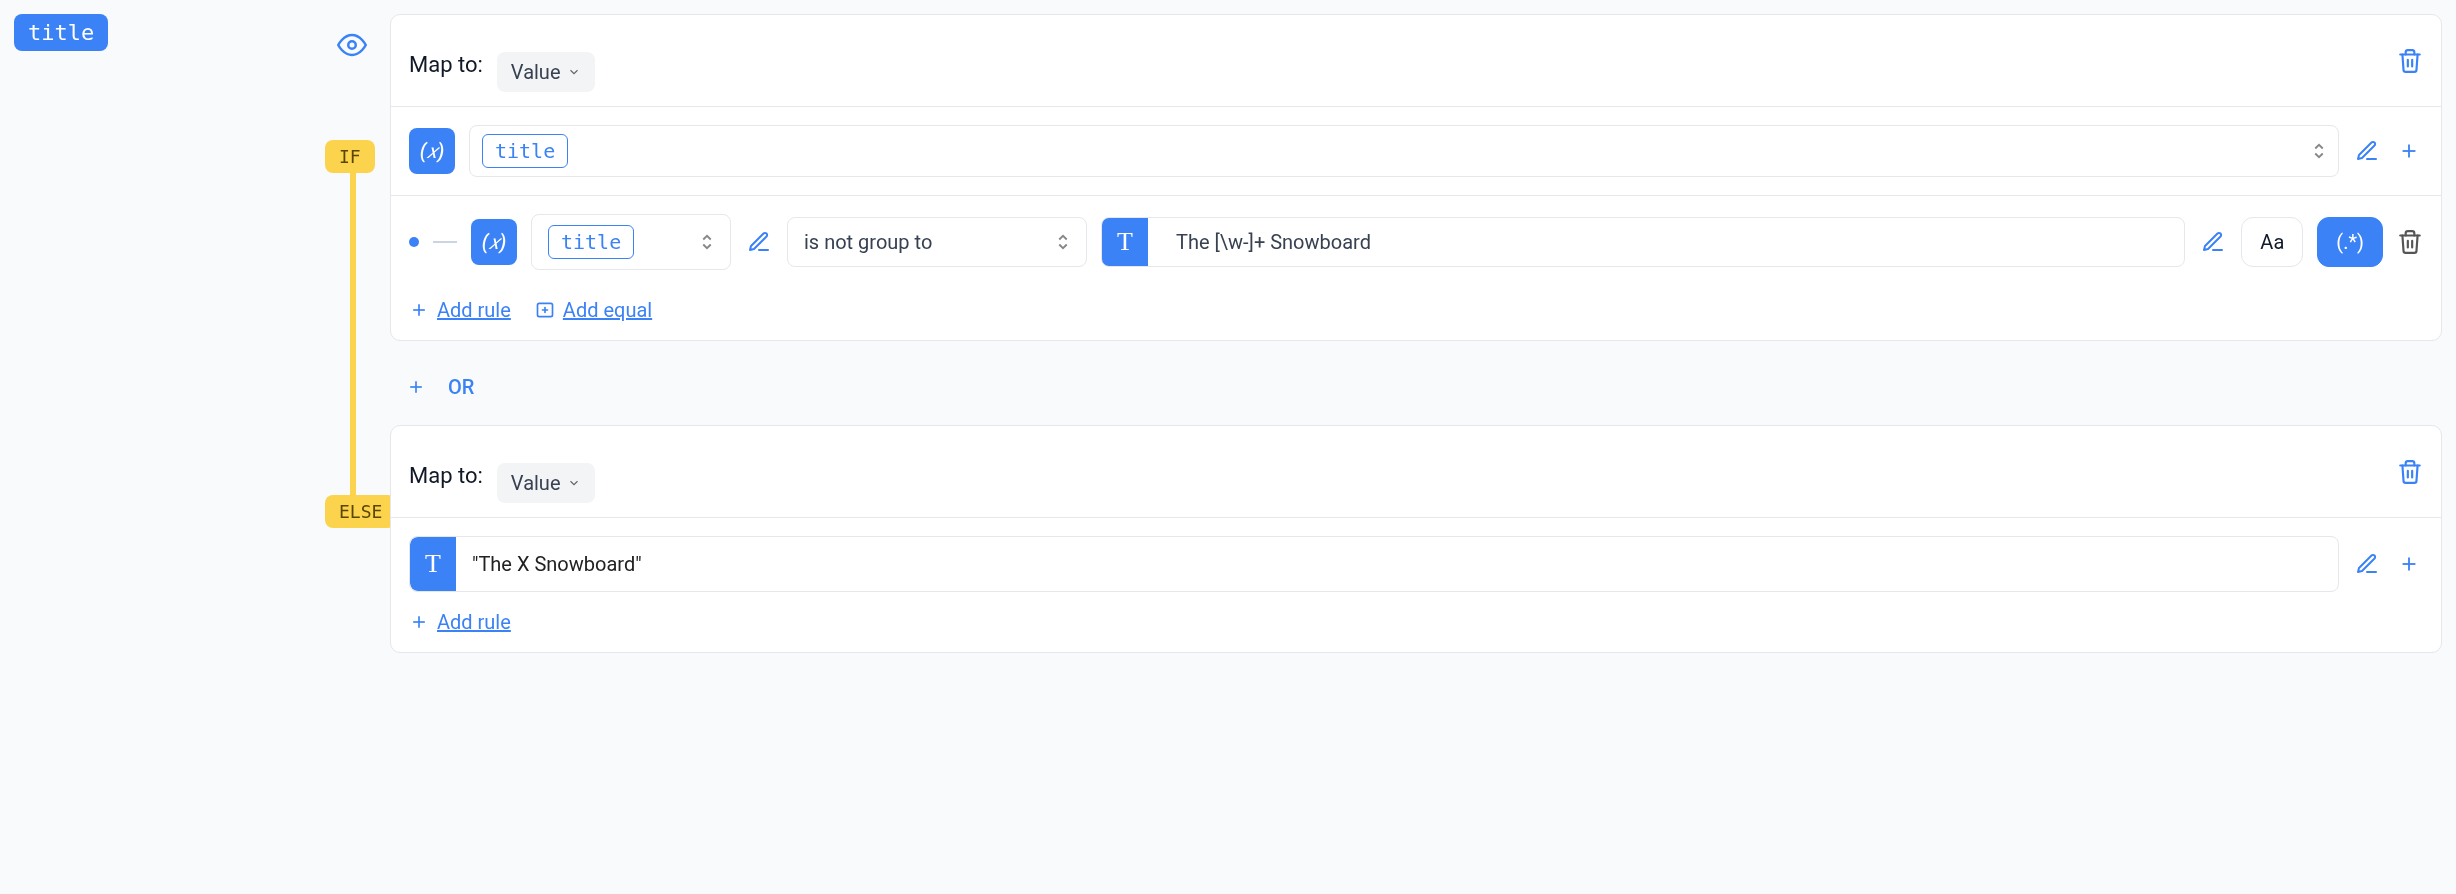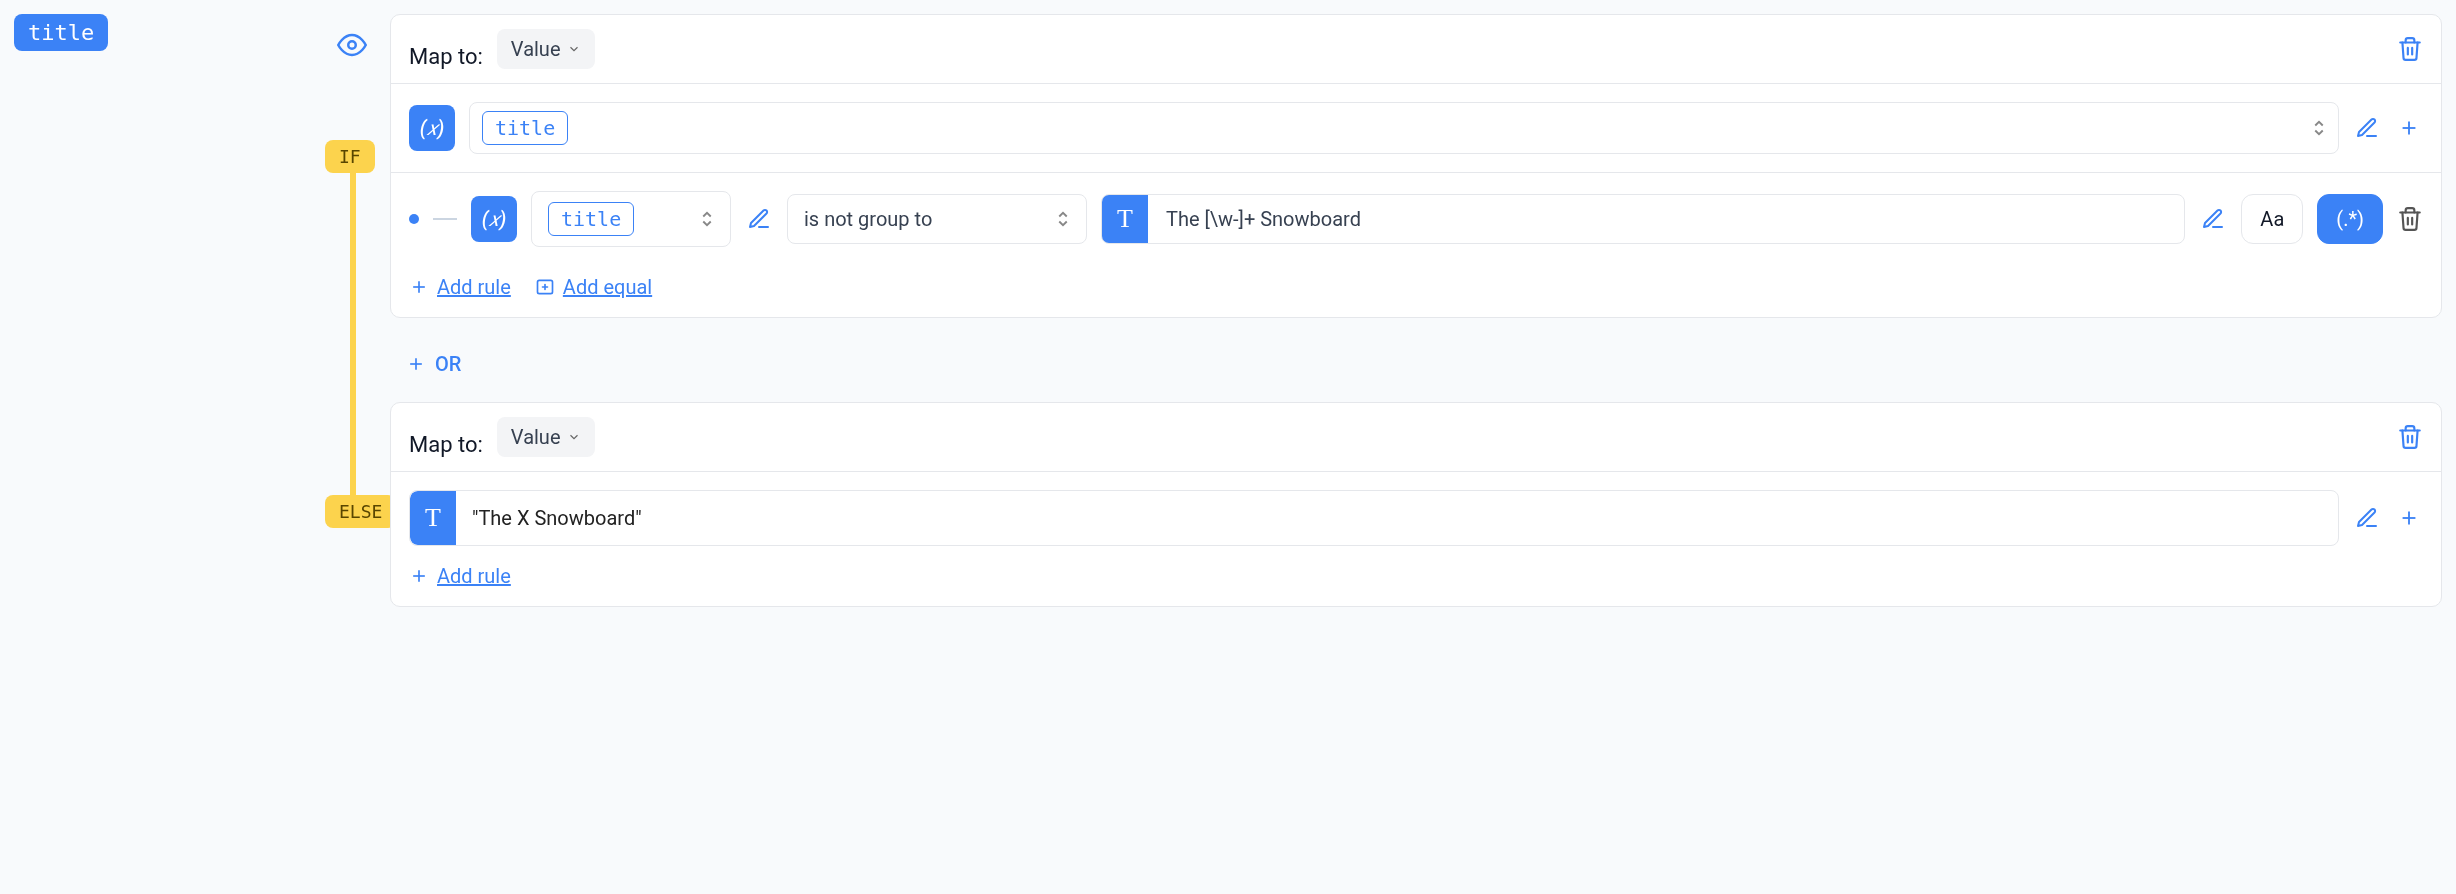--- a/index.html
+++ b/index.html
@@ -52,21 +52,21 @@
   .pill.else { top: 495px; }
 
   
   .cards { position: absolute; left: 390px; right: 14px; top: 14px; }
 
   .card {
     background: #fff; border: 1px solid var(--border); border-radius: 10px;
     margin-bottom: 18px; overflow: visible;
   }
   .card-header { display:flex; align-items:center; justify-content:space-between; padding: 14px 18px; border-bottom:1px solid var(--border);}
-  .map-row { display:flex; align-items:flex-end; gap:14px; }
+  .map-row { display:flex; align-items:flex-start; gap:14px;margin-top:23px; }
   .map-label { font-size:22px; color: var(--text); }
   .dropdown {
     display:inline-flex; align-items:center; gap:6px;
     background: var(--drop-bg); padding: 8px 14px; border-radius: 8px;
     font-size:20px; color: var(--gray-text); cursor:pointer;
   }
   .chev { width:14px; height:14px; }
 
   .trash-btn { color: var(--blue-light); cursor:pointer; display:flex; align-items:center; }
   .trash-btn svg { width:26px; height:26px; }
@@ -106,35 +106,35 @@
     min-height:50px; background:#fff;
   }
   .select-box.var { width:200px; }
   .select-box.op { width:300px; font-size:20px; color:var(--gray-text); }
   .select-box .carets { color:#888; }
 
   .input-pill {
     display:flex; align-items:center; border:1px solid var(--border); border-radius:8px; overflow:hidden; height:50px;
   }
   .input-pill .sq-badge { border-radius:0; height:100%; }
-  .input-pill .text-area { padding:0 18px; font-size:20px; color:var(--gray-text); }
+  .input-pill .text-area { padding:0 28px; font-size:20px; color:var(--gray-text); }
 
   .toggle-pill {
     display:flex; align-items:center; justify-content:center;
     border:1px solid var(--border); border-radius:12px; height:50px; padding:0 18px; font-size:20px;
     flex:none; background:#fff;
   }
   .toggle-pill.active { background: var(--blue-light); color:#fff; border-color: var(--blue-light); }
 
   .gray-trash { color:#555; cursor:pointer; }
 
   .link-row { display:flex; align-items:center; gap:24px; padding: 10px 18px 18px 18px; }
   .link { display:inline-flex; align-items:center; gap:8px; color: var(--blue-light); font-size:20px; cursor:pointer;text-decoration:underline; }
 
-  .or-link { display:inline-flex; align-items:center; gap:9px; color: var(--blue-light); padding: 8px 8px; font-size:20px; cursor:pointer; margin: 8px 0 18px 8px; font-weight:500;}
+  .or-link { display:inline-flex; align-items:center; gap:22px; color: var(--blue-light); padding: 8px 8px; font-size:20px; cursor:pointer; margin: 8px 0 18px 8px; font-weight:500;}
 
   
   .else-row { display:flex; align-items:center; gap:14px; padding:18px; }
   .else-input {
     flex:1; display:flex; align-items:center; border:1px solid var(--border); border-radius:8px; overflow:hidden; height:56px;
   }
   .else-input .sq-badge { border-radius:8px 0 0 8px; height:100%; }
   .else-input .text-area { padding:0 16px; font-size:20px; color:#222; }
 
   svg { display:block; }

